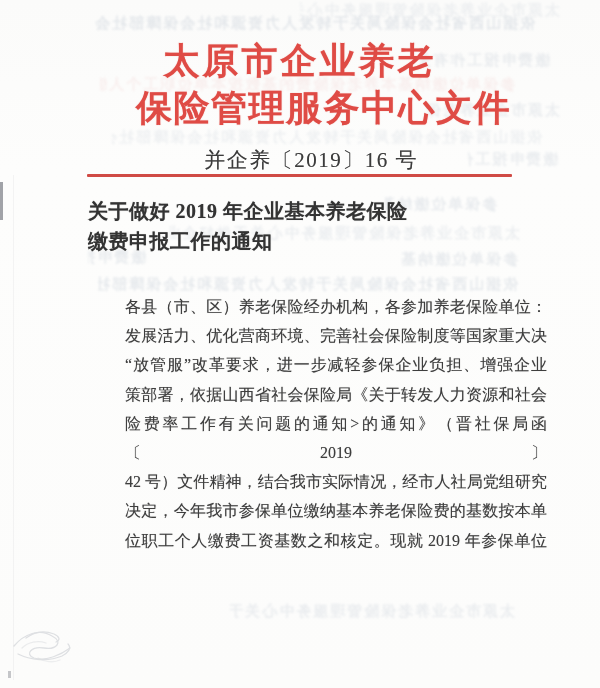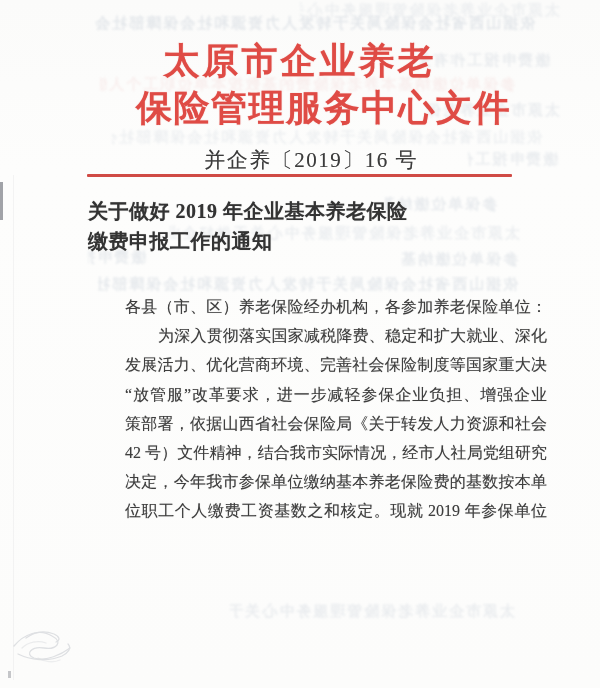--- a/index.html
+++ b/index.html
@@ -130,24 +130,24 @@
 
   <div class="red-rule"></div>
 
   <div class="title">
     <div>关于做好 2019 年企业基本养老保险</div>
     <div>缴费申报工作的通知</div>
   </div>
 
   <div class="content">
     <div class="line">各县（市、区）养老保险经办机构，各参加养老保险单位：</div>
-    <div class="line indent">为深入贯彻落实国家减税降费、稳定和扩大就业、深化</div>
     <div class="line">发展活力、优化营商环境、完善社会保险制度等国家重大决</div>
     <div class="line">“放管服”改革要求，进一步减轻参保企业负担、增强企业</div>
     <div class="line">策部署，依据山西省社会保险局《关于转发人力资源和社会</div>
+    <div class="line">险费率工作有关问题的通知&gt;的通知》（晋社保局函〔2019〕</div>
     <div class="line">42 号）文件精神，结合我市实际情况，经市人社局党组研究</div>
     <div class="line">决定，今年我市参保单位缴纳基本养老保险费的基数按本单</div>
     <div class="line">位职工个人缴费工资基数之和核定。现就 2019 年参保单位</div>
   </div>
 
   <div class="edge-mark-left"></div>
   <div class="corner-dot"></div>
   <div class="paper-shadow-line"></div>
 
   <svg class="smudge" width="85" height="62" viewBox="0 0 85 62">

